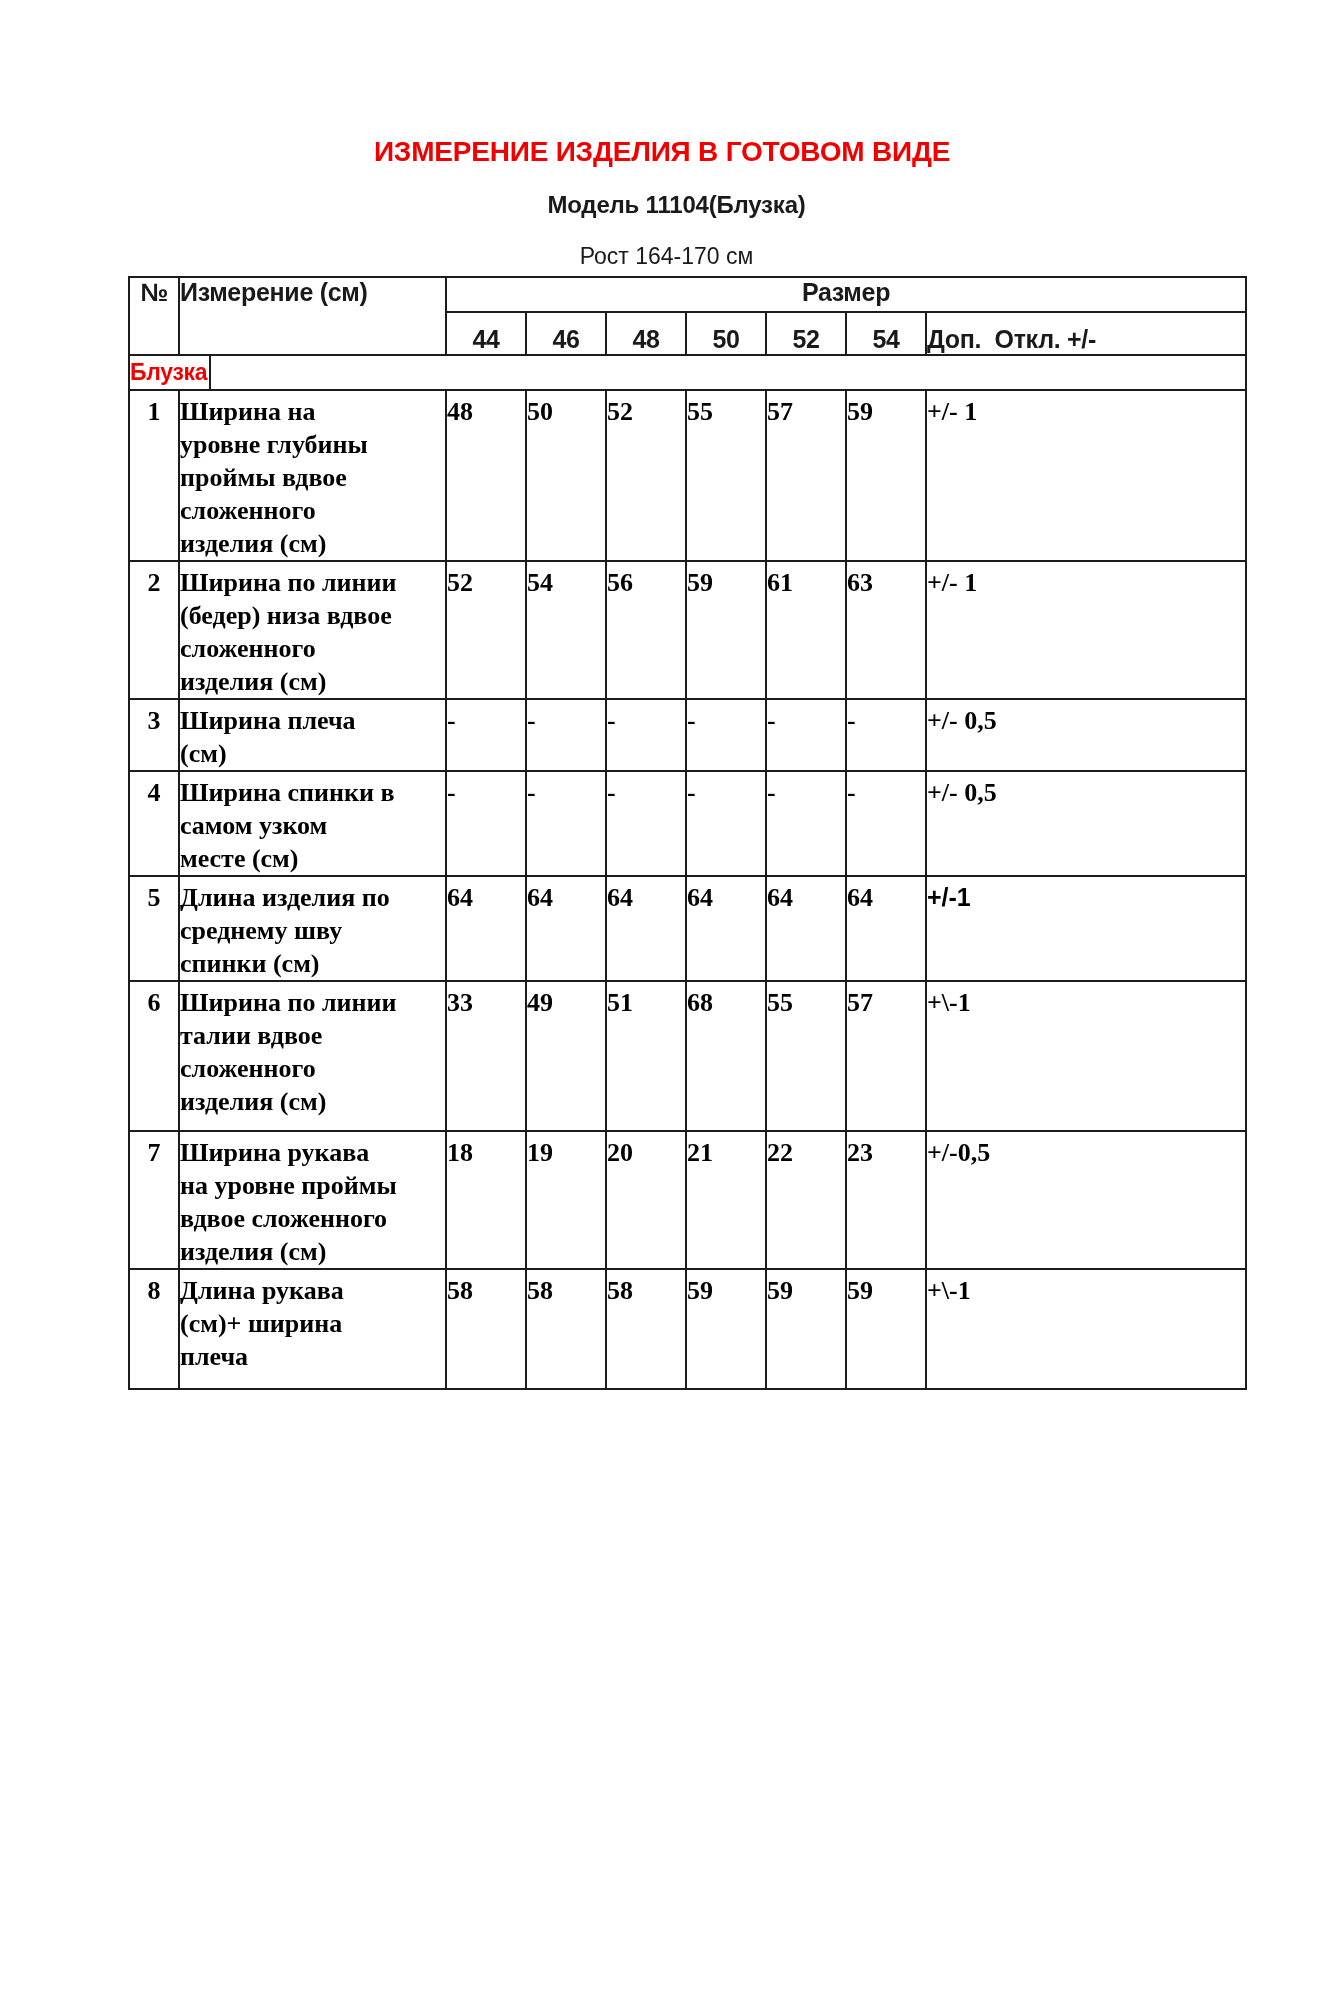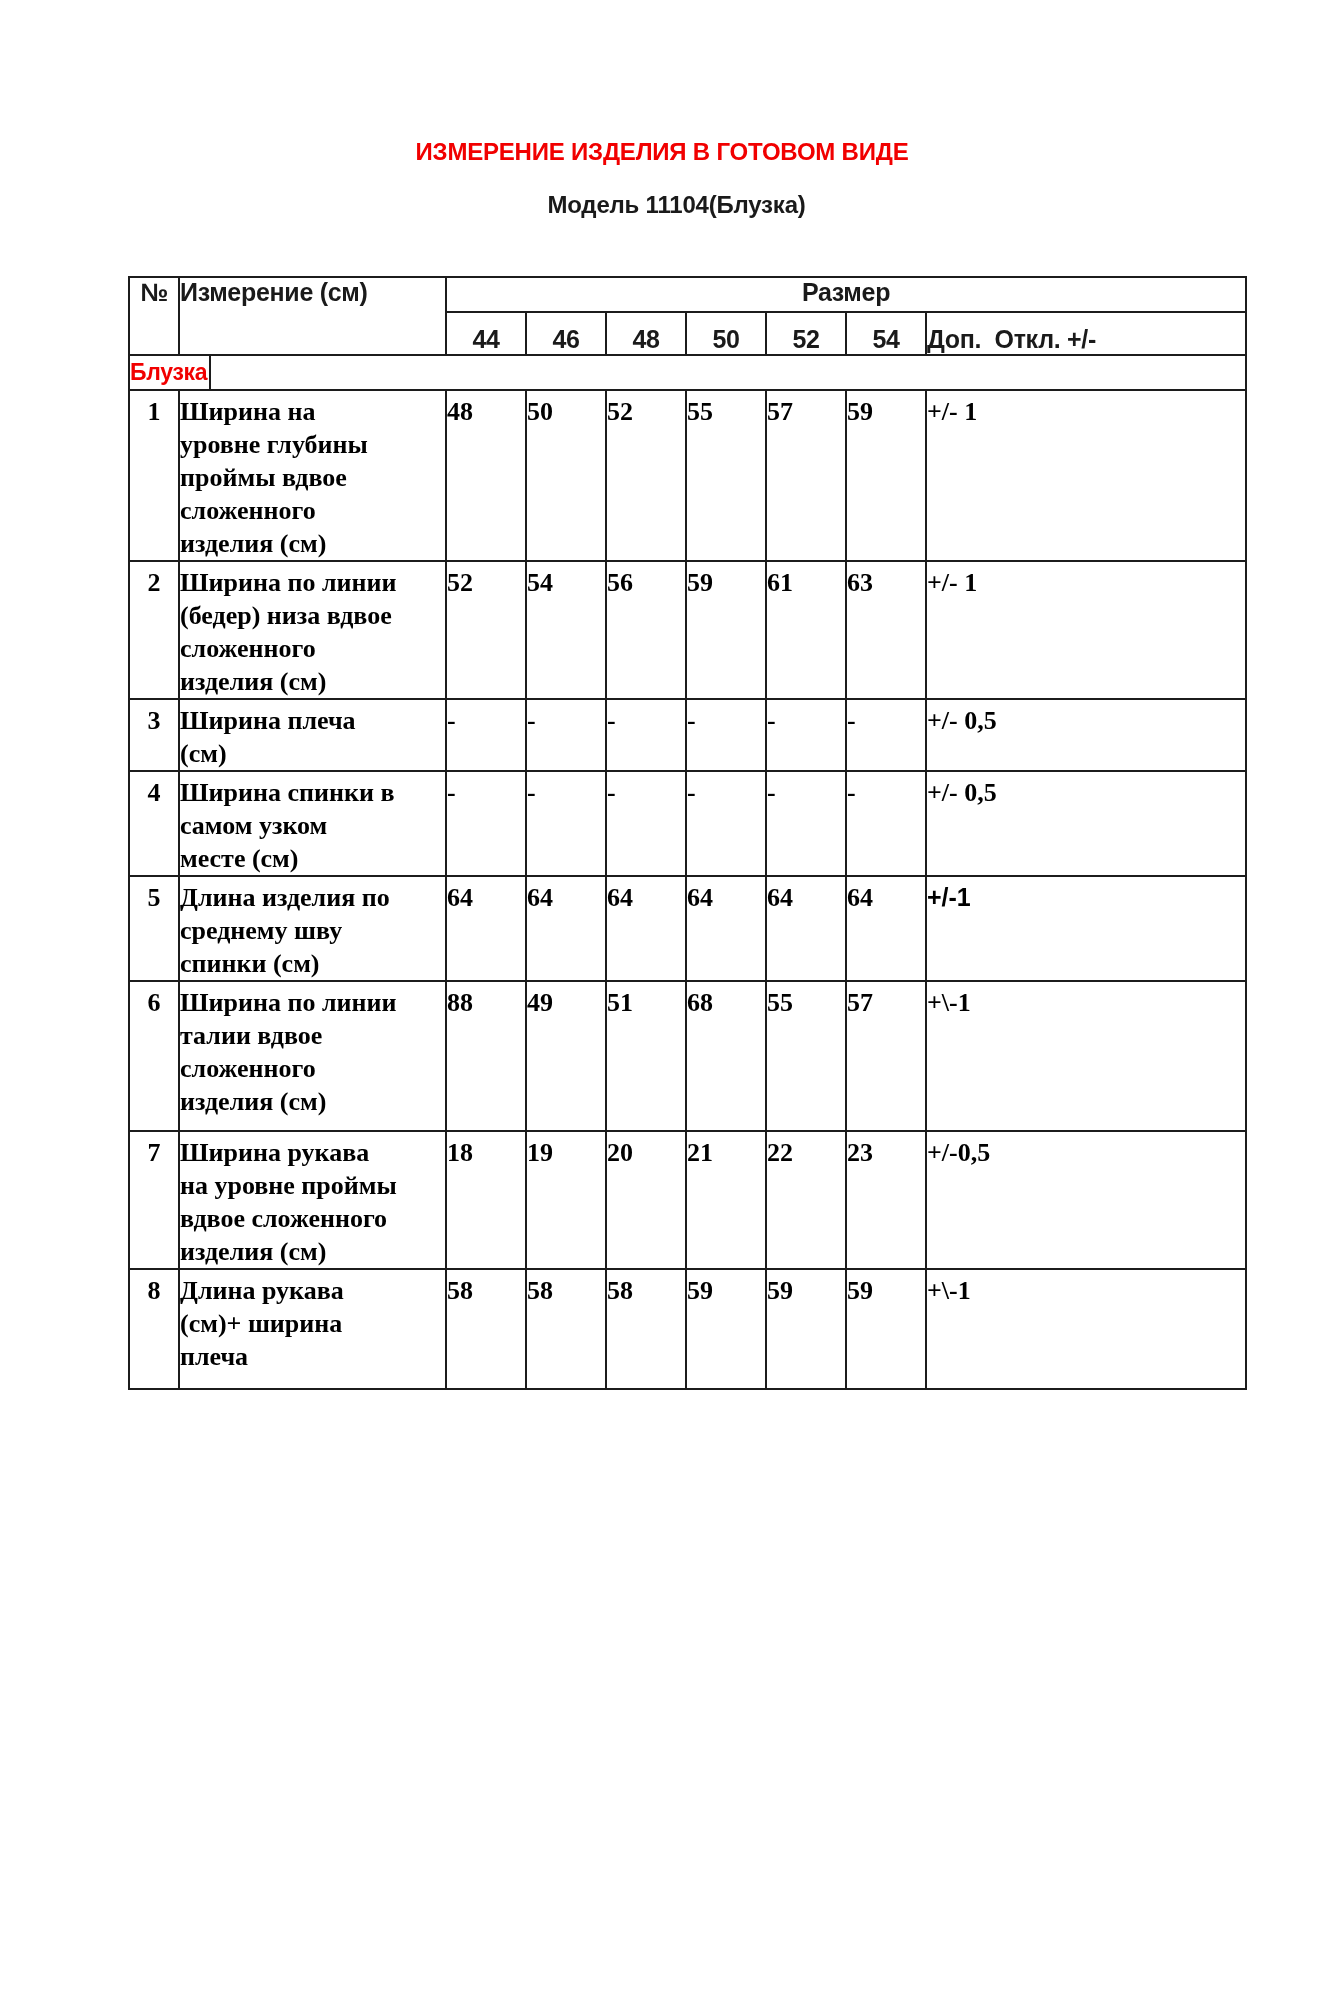--- a/index.html
+++ b/index.html
@@ -16,21 +16,21 @@
     font-family: "Liberation Sans", sans-serif;
   }
   .doc-title {
     position: absolute;
     top: 139px;
     left: 0;
     right: 9px;
     text-align: center;
     font-family: "Liberation Sans", sans-serif;
     font-weight: 700;
-    font-size: 24px;
+    font-size: 28px;
     line-height: 26px;
     color: var(--accent, #f10000);
     letter-spacing: -0.2px;
   }
   .doc-model {
     position: absolute;
     top: 192px;
     left: 0;
     right: 0;
     text-align: center;
@@ -139,20 +139,21 @@
 </style>
 </head>
 <body>
 
 <div class="page">
 
   <div class="doc-title">ИЗМЕРЕНИЕ ИЗДЕЛИЯ В ГОТОВОМ ВИДЕ</div>
 
   <div class="doc-model">Модель 11104(Блузка)</div>
 
+  <div class="doc-rost">Рост 164-170 см</div>
 
   <table class="spec">
     <colgroup>
       <col style="width:50px">
       <col style="width:267px">
       <col style="width:80px">
       <col style="width:80px">
       <col style="width:80px">
       <col style="width:80px">
       <col style="width:80px">
@@ -251,21 +252,21 @@
     <td class="cell-val">64</td>
     <td class="cell-tol tol-sans">+/-1</td>
   </tr>
 
   <tr class="data-row">
     <td class="cell-num">6</td>
     <td class="cell-measure">Ширина по линии
 талии вдвое
 сложенного
 изделия (см)</td>
-    <td class="cell-val">88</td>
+    <td class="cell-val">33</td>
     <td class="cell-val">49</td>
     <td class="cell-val">51</td>
     <td class="cell-val">68</td>
     <td class="cell-val">55</td>
     <td class="cell-val">57</td>
     <td class="cell-tol">+\-1</td>
   </tr>
 
   <tr class="data-row">
     <td class="cell-num">7</td>

